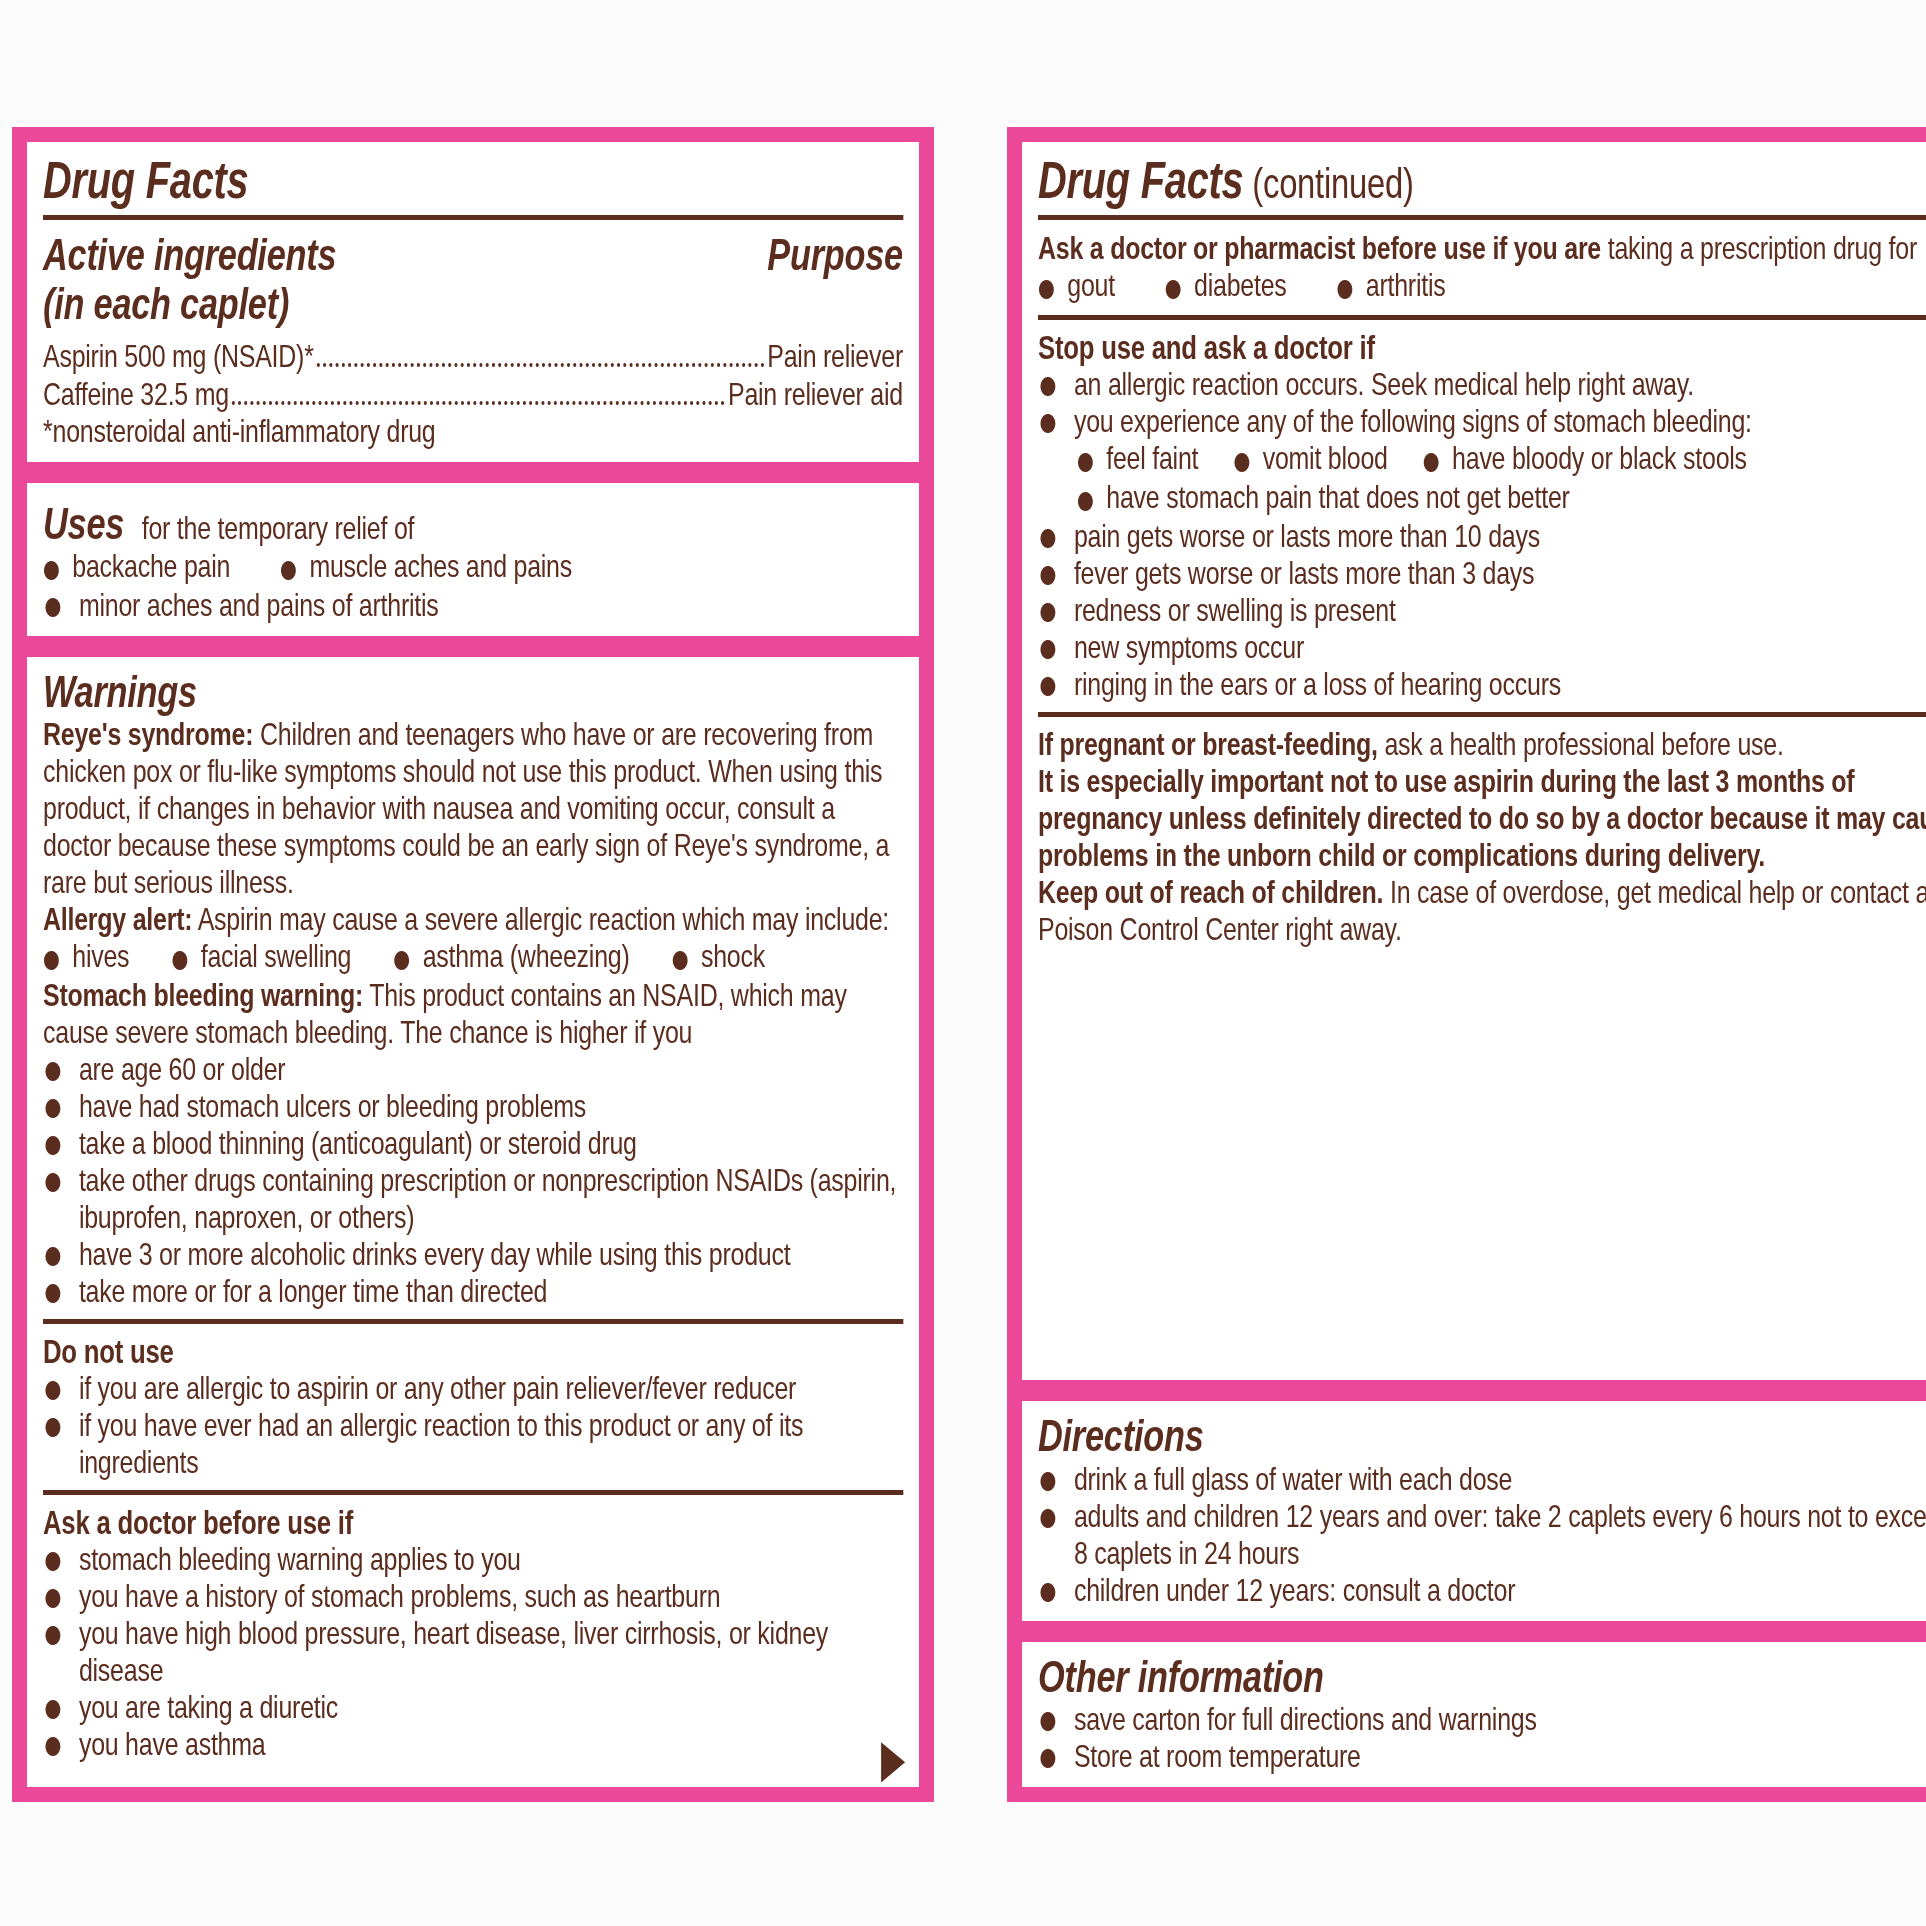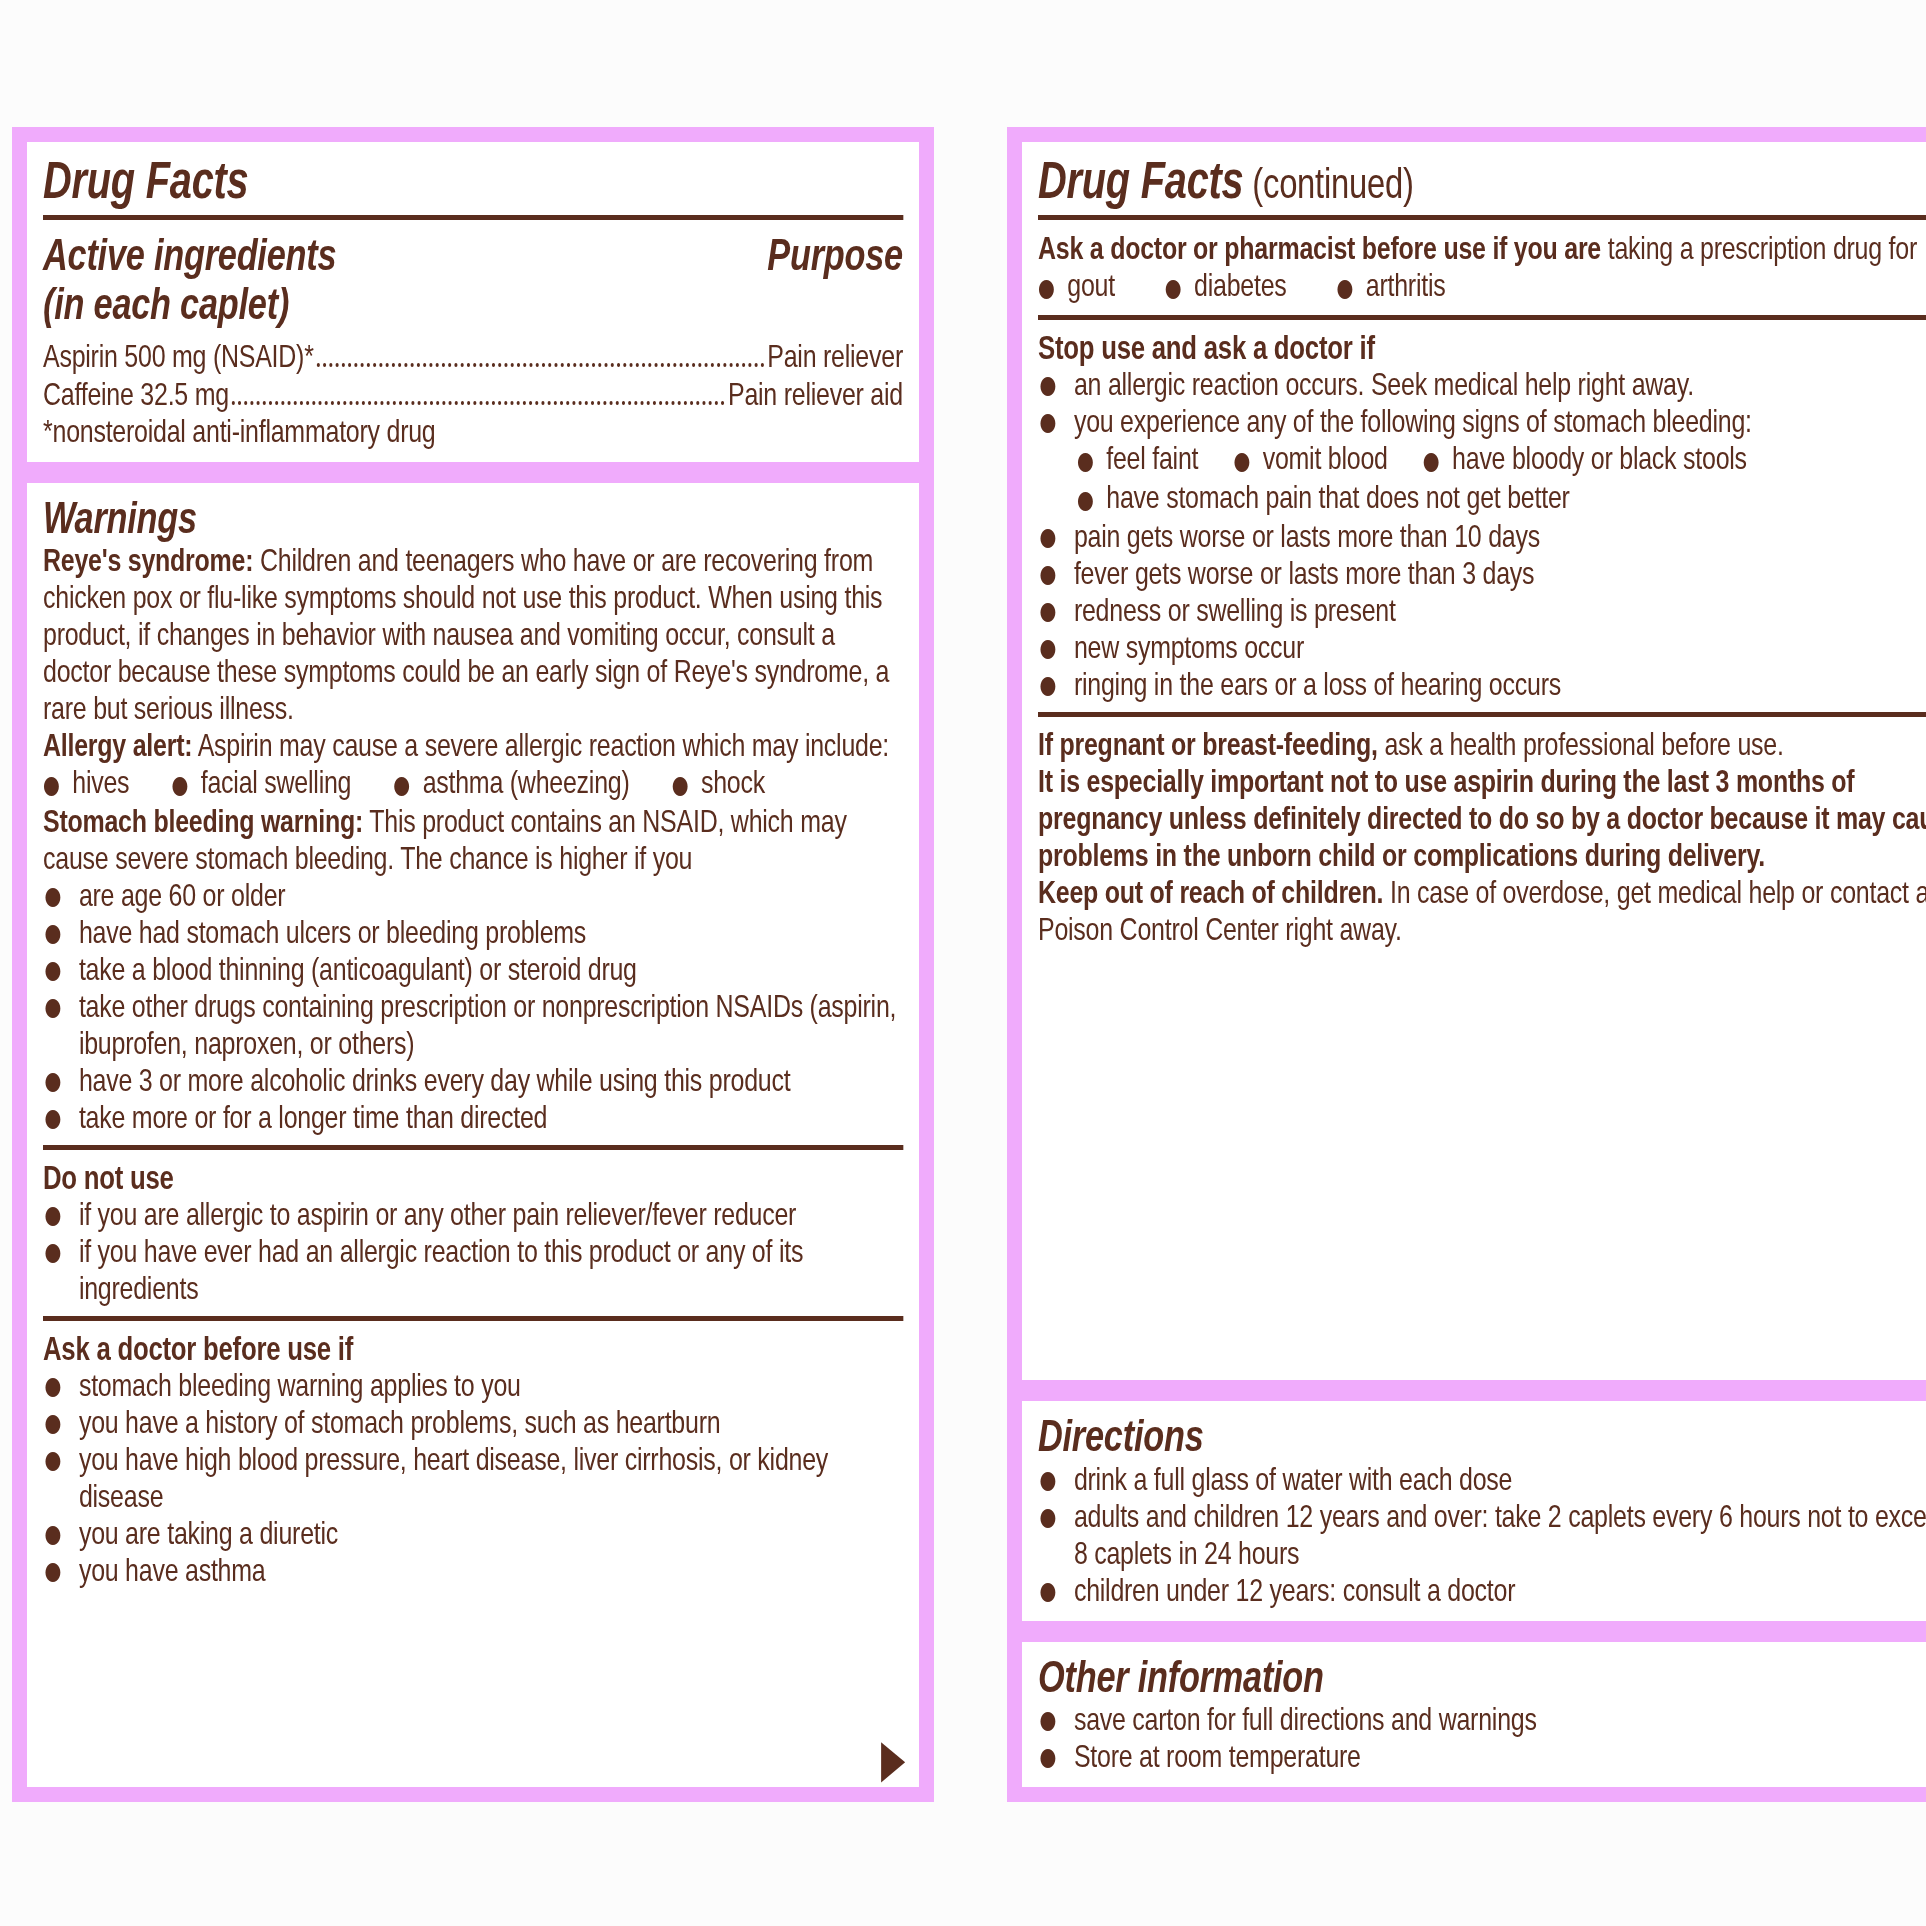--- a/index.html
+++ b/index.html
@@ -2,21 +2,21 @@
 <html><head>
 <meta charset="utf-8">
 <style>
   html,body{margin:0;padding:0;}
   body{
     width:1927px;height:1927px;background:#fcfcfc;position:relative;
     font-family:"Liberation Sans",sans-serif;color:#5a2d1e;
     -webkit-font-smoothing:antialiased;
   }
   .panel{
-    position:absolute;background:#f0abfc;padding:15px;box-sizing:border-box;
+    position:absolute;background:#ec4899;padding:15px;box-sizing:border-box;
     display:flex;flex-direction:column;gap:21px;
   }
   .panel-left{left:12px;top:127px;width:922px;height:1675px;}
   .panel-right{left:1007px;top:127px;width:997px;height:1675px;}
   .box{background:#ffffff;padding:10px 16px 12px;overflow:hidden;position:relative;}
   .grow{flex:1;}
   
   .sq{width:128.2%;transform:scaleX(0.78);transform-origin:0 0;letter-spacing:-0.3px;}
   .h1{font-size:51px;font-weight:bold;font-style:italic;line-height:1.12;}
   .title-cont{font-size:42px;font-weight:normal;font-style:normal;}
@@ -76,20 +76,35 @@
       </div>
       <div class="dotrow">
         <span>Caffeine 32.5 mg</span>
         <span class="dots"></span>
         <span>Pain reliever aid</span>
       </div>
       <p>*nonsteroidal anti-inflammatory drug</p>
     </div>
   </div>
 
+  <div class="box">
+    <div class="sq">
+      <p class="mt6">
+        <span class="h2">Uses</span>
+        <span class="uses-intro">for the temporary relief of</span>
+      </p>
+      <div class="inline-row gap65">
+        <span class="ib">backache pain</span>
+        <span class="ib">muscle aches and pains</span>
+      </div>
+      <ul class="blist">
+        <li>minor aches and pains of arthritis</li>
+      </ul>
+    </div>
+  </div>
 
   <div class="box grow">
     <div class="sq">
       <div class="h2">Warnings</div>
       <p><span class="lead">Reye's syndrome:</span> <span>Children and teenagers who have or are recovering from chicken pox or flu-like symptoms should not use this product.  When using this product, if changes in behavior with nausea and vomiting occur, consult a doctor because these symptoms could be an early sign of Reye's syndrome, a rare but serious illness.</span></p>
       <p><span class="lead">Allergy alert:</span> <span>Aspirin may cause a severe allergic reaction which may include:</span></p>
       <div class="inline-row gap55">
         <span class="ib">hives</span>
         <span class="ib">facial swelling</span>
         <span class="ib">asthma (wheezing)</span>

